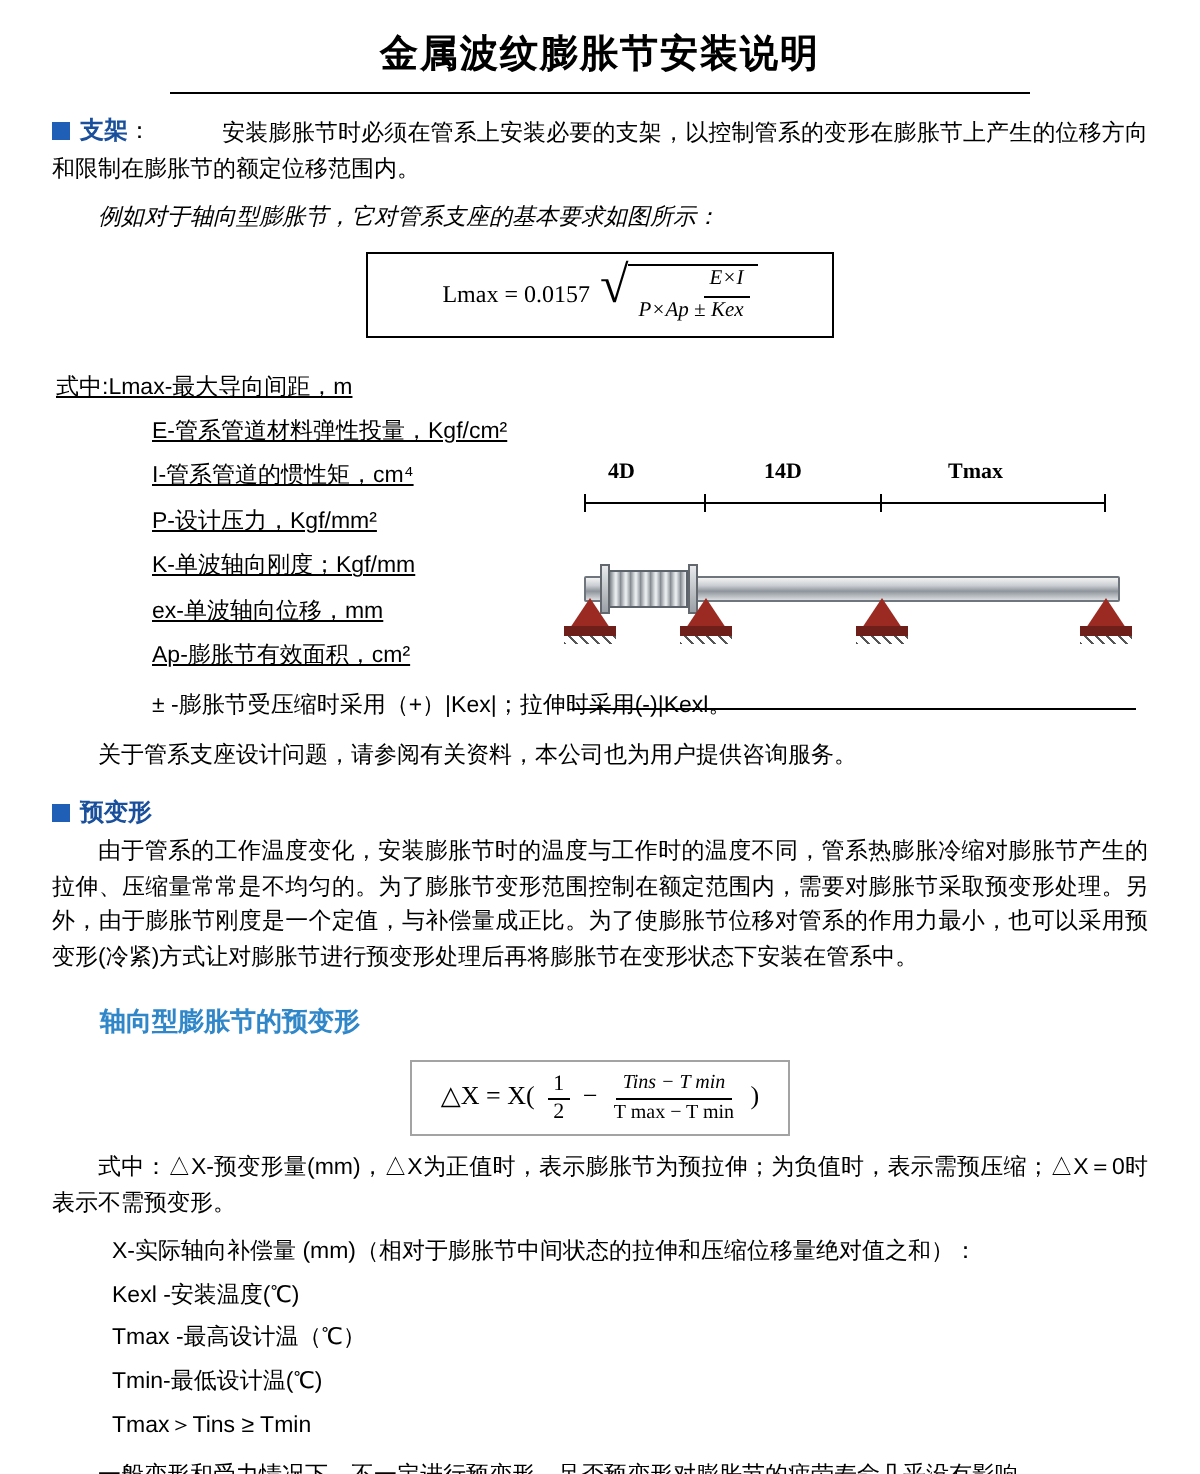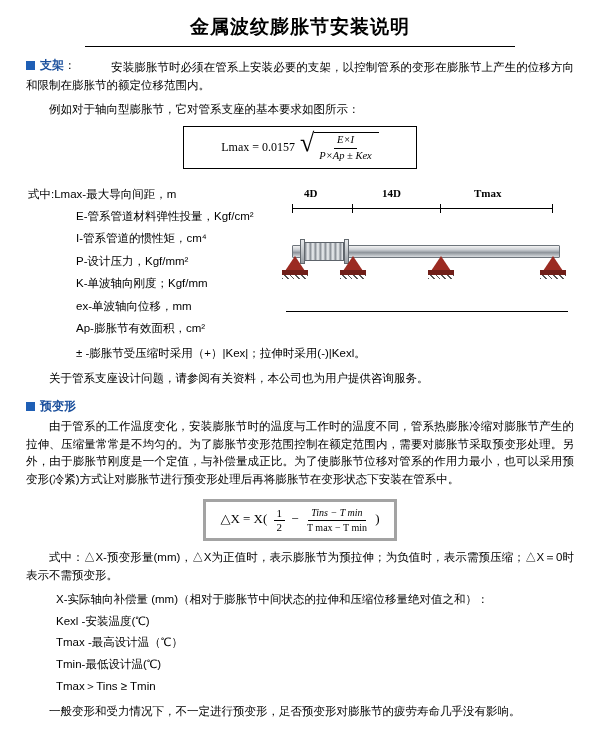--- a/index.html
+++ b/index.html
@@ -99,21 +99,21 @@
     border-top: 1px solid #000;
     padding: 1px 4px 0 2px;
     display: flex;
     flex-direction: column;
     align-items: center;
     justify-content: center;
   }
   .frac {
     display: inline-flex;
     flex-direction: column;
-    align-items: center;
+    align-items: flex-end;
     font-size: 10.5px;
     line-height: 1.2;
   }
   .frac .num {
     padding: 0 3px 1px 3px;
     border-bottom: 1px solid #000;
     font-style: italic;
   }
   .frac .den {
     padding: 1px 3px 0 3px;
@@ -125,21 +125,22 @@
     line-height: 1.95;
   }
   .var-list div {
     margin-left: 76px;
   }
   .var-list div.first {
     margin-left: 28px;
   }
   .two-col {
     display: flex;
-    align-items: flex-start;
+    align-items: flex-end;
+    text-decoration: underline;
   }
   .two-col .left {
     width: 280px;
   }
   .two-col .right {
     flex: 1;
     position: relative;
     padding-top: 12px;
   }
   
@@ -255,21 +256,21 @@
     background: #000;
   }
   .eq-line {
     text-align: center;
     font-family: "Liberation Serif", serif;
     font-size: 13px;
     margin: 10px 0 4px 0;
   }
   .eq-box {
     display: inline-block;
-    border: 3px solid #a3a3a3;
+    border: 1px solid #a3a3a3;
     padding: 5px 14px;
   }
   .frac2 {
     display: inline-flex;
     flex-direction: column;
     align-items: center;
     vertical-align: middle;
     font-size: 10px;
     line-height: 1.15;
     margin: 0 2px;
@@ -309,21 +310,21 @@
 
   <div class="sec-head">
     <span class="marker"></span>
     <span class="sec-label">支架</span>
     <span class="inline-after">：</span>
 
   </div>
 
   <div class="body-text" style="margin-top:-18px; text-indent:7.4em;">安装膨胀节时必须在管系上安装必要的支架，以控制管系的变形在膨胀节上产生的位移方向和限制在膨胀节的额定位移范围内。</div>
 
-  <div class="body-text indent" style="margin-top:6px;">例如对于轴向型膨胀节，它对管系支座的基本要求如图所示：</div>
+  <div class="body-text indent" style="margin-top:6px;font-style:italic;">例如对于轴向型膨胀节，它对管系支座的基本要求如图所示：</div>
 
   <div class="formula-box">
     <span>Lmax = 0.0157</span>
     <span class="sqrt">
       <span class="sqrt-sign">√</span>
       <span class="sqrt-body">
         <span class="frac">
           <span class="num">E×I</span>
           <span class="den">P×Ap ± Kex</span>
         </span>
@@ -396,20 +397,21 @@
 
   <div class="body-text indent" style="margin-top:6px;">关于管系支座设计问题，请参阅有关资料，本公司也为用户提供咨询服务。</div>
 
   <div class="sec-head">
     <span class="marker"></span>
     <span class="sec-label">预变形</span>
   </div>
 
   <div class="body-text indent">由于管系的工作温度变化，安装膨胀节时的温度与工作时的温度不同，管系热膨胀冷缩对膨胀节产生的拉伸、压缩量常常是不均匀的。为了膨胀节变形范围控制在额定范围内，需要对膨胀节采取预变形处理。另外，由于膨胀节刚度是一个定值，与补偿量成正比。为了使膨胀节位移对管系的作用力最小，也可以采用预变形(冷紧)方式让对膨胀节进行预变形处理后再将膨胀节在变形状态下安装在管系中。</div>
 
+  <div class="sub-head">轴向型膨胀节的预变形</div>
 
   <div class="eq-line">
     <span class="eq-box">
       <span>△X = X(</span>
       <span class="halffrac">
         <span class="num">1</span>
         <span class="den">2</span>
       </span>
       <span>−</span>
       <span class="frac2">

